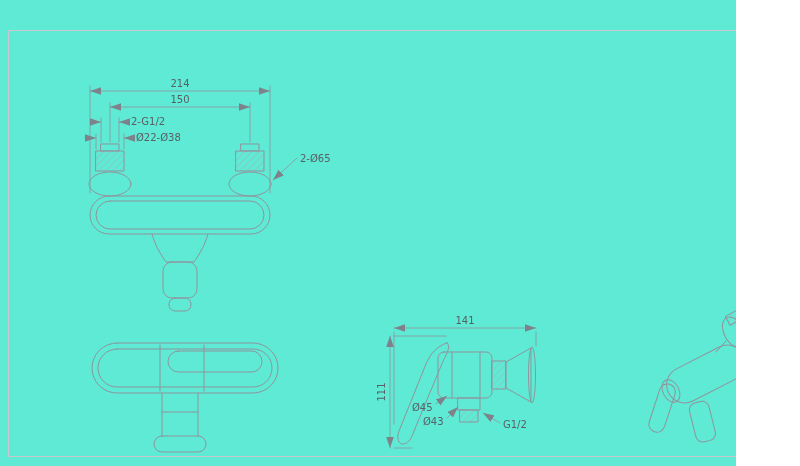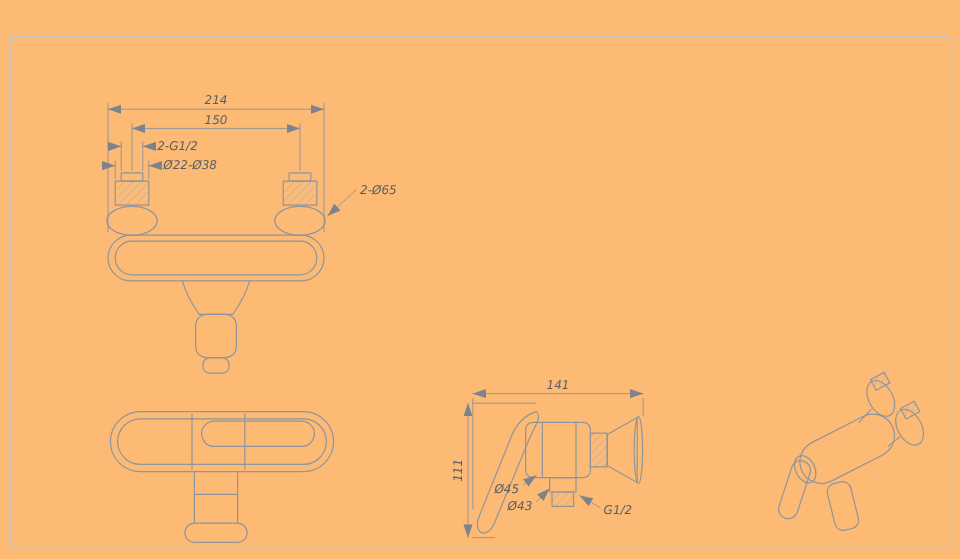--- a/index.html
+++ b/index.html
@@ -1,17 +1,17 @@
 <!DOCTYPE html>
 <html><head>
 <meta charset="utf-8">
 <style>
   html,body{margin:0;padding:0;background:#ffffff;}
-  .sheet{position:relative;width:800px;height:466px;background:#fdba74;overflow:hidden;
-         font-family:"DejaVu Sans",sans-serif;font-style:italic;}
+  .sheet{position:relative;width:736px;height:466px;background:#5eead4;overflow:hidden;
+         font-family:"DejaVu Sans",sans-serif;}
   .sheet svg{position:absolute;left:0;top:0;}
   .dimtext{stroke:none;fill:#5a5e65;font-family:"DejaVu Sans",sans-serif;font-size:10px;}
   .dim line{stroke-width:0.8;}
   .part{stroke-width:1;}
 </style>
 </head>
 <body>
 
 <div class="sheet">
 <svg width="800" height="466" viewBox="0 0 800 466">

